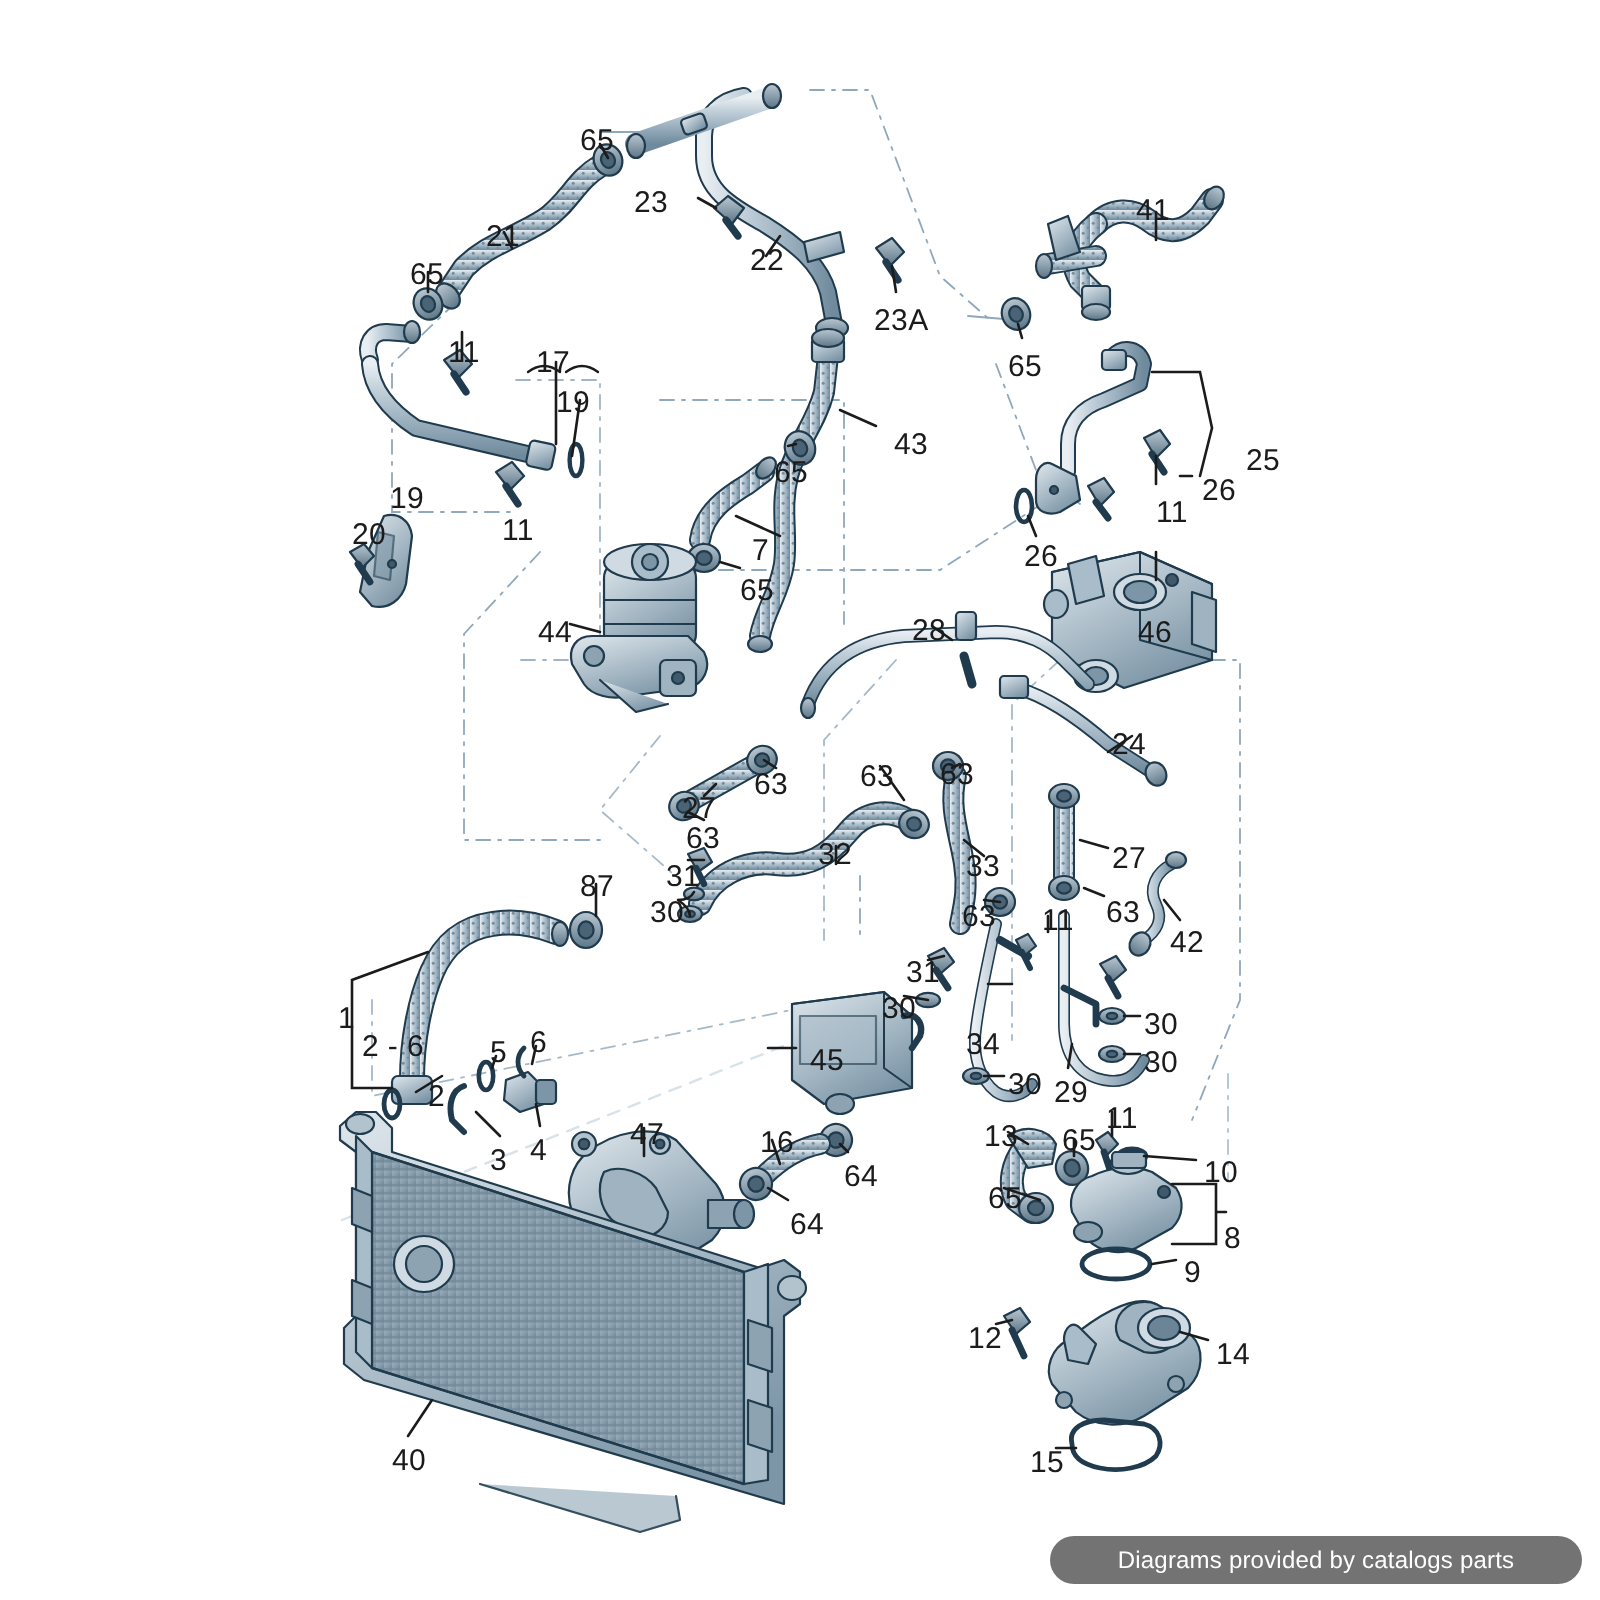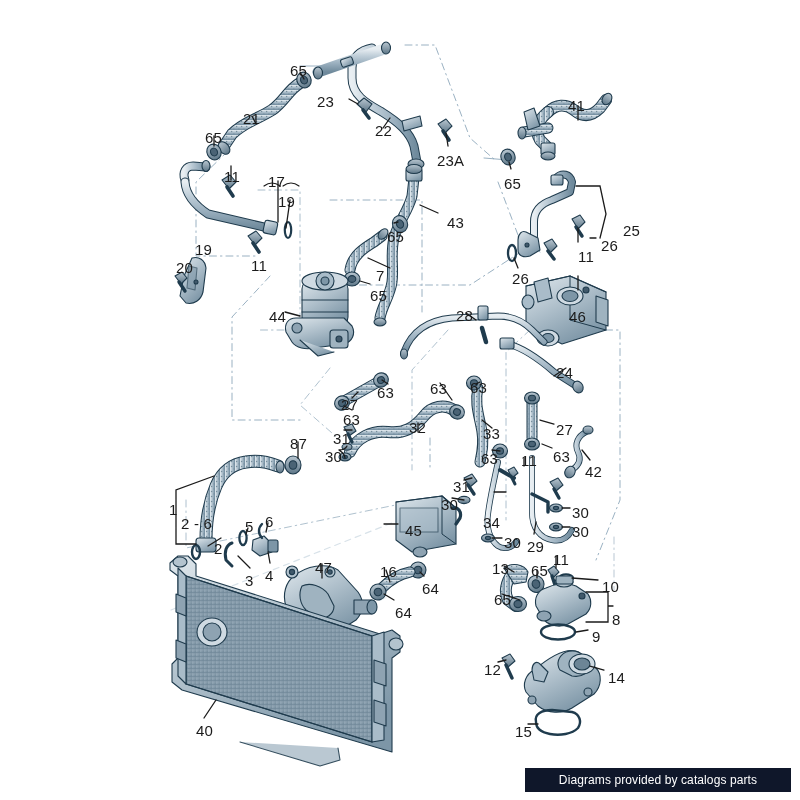--- a/index.html
+++ b/index.html
@@ -3,22 +3,22 @@
 <meta charset="utf-8">
 <style>
   html,body{margin:0;padding:0;background:#fff;}
   body{width:800px;height:800px;overflow:hidden;
        font-family:"Liberation Sans","DejaVu Sans",sans-serif;}
   #stage{position:relative;width:636px;height:800px;background:#ffffff;}
   svg#diagram{position:absolute;left:0;top:0;width:800px;height:800px;}
   .lbl{position:absolute;font-size:15px;color:#1b1b1b;white-space:nowrap;
        font-family:"Liberation Sans","DejaVu Sans",sans-serif;letter-spacing:0.2px;}
   #footer{position:absolute;left:525px;top:768px;width:266px;height:24px;
-          background:#0f172a;color:#fff;font-size:12px;line-height:24px;
-          text-align:center;letter-spacing:.1px;}
+          background:#737373;color:#fff;font-size:12px;line-height:24px;
+          text-align:center;letter-spacing:.1px;border-radius:12px;}
 </style>
 </head>
 <body>
 
 <div id="stage">
 
 <svg id="diagram" viewBox="0 0 800 800">
   <defs>
     <linearGradient id="tube" x1="0" y1="0" x2="0" y2="1">
       <stop offset="0%" stop-color="#e8eef2"></stop>

